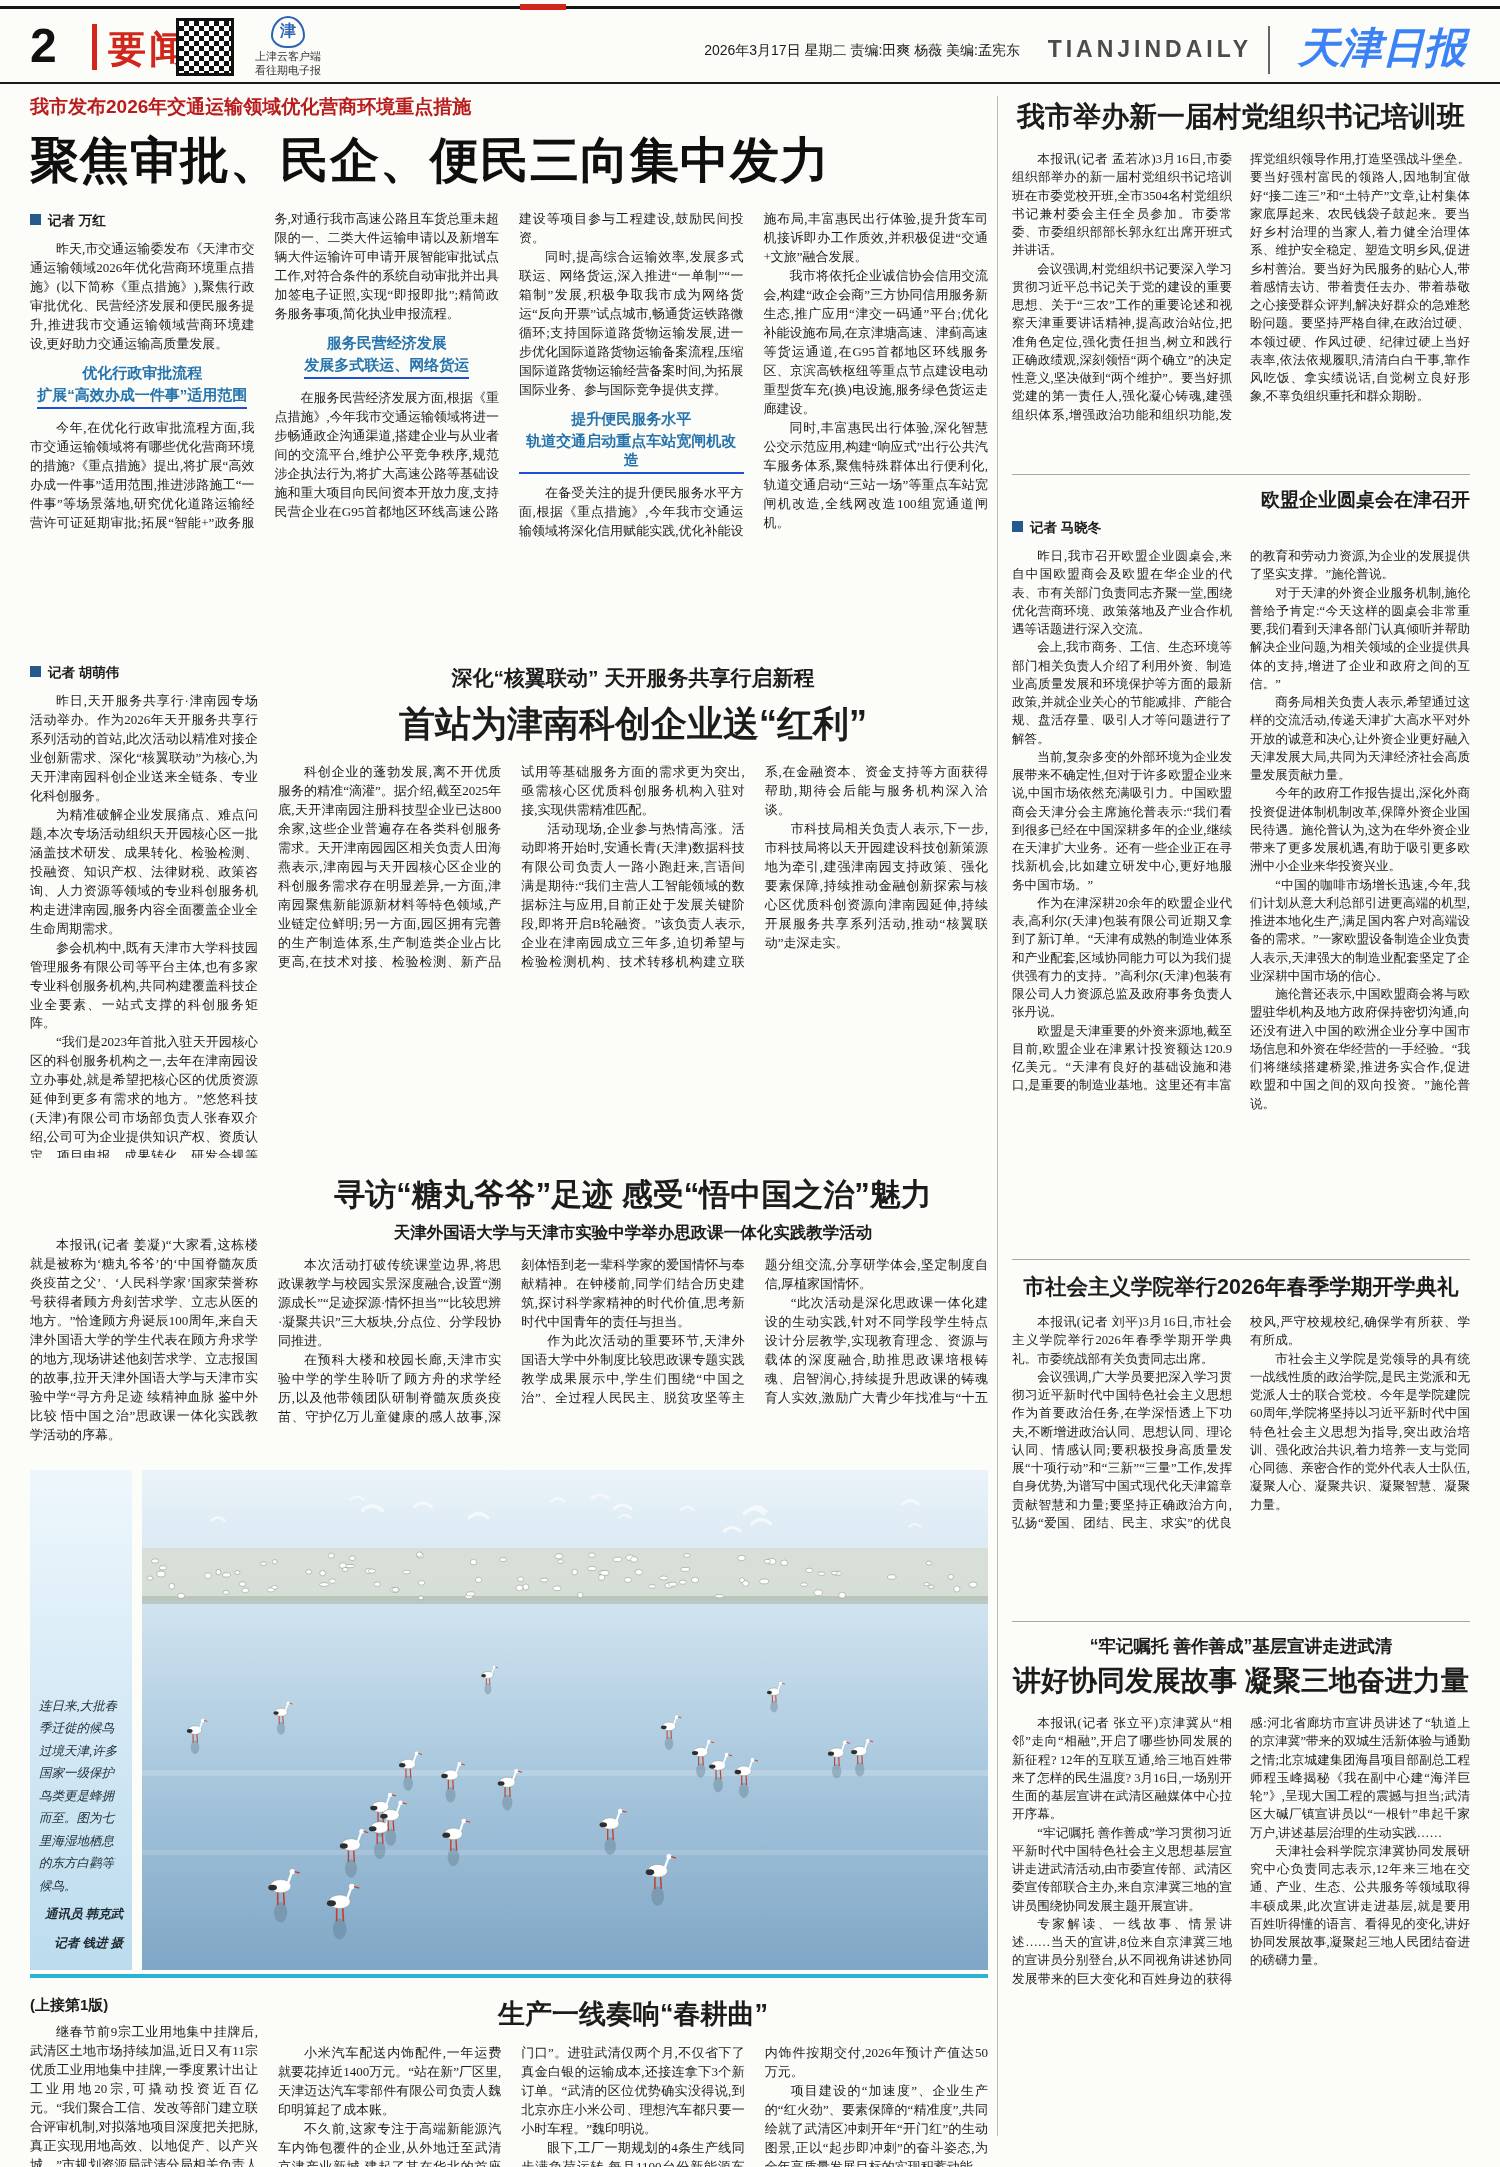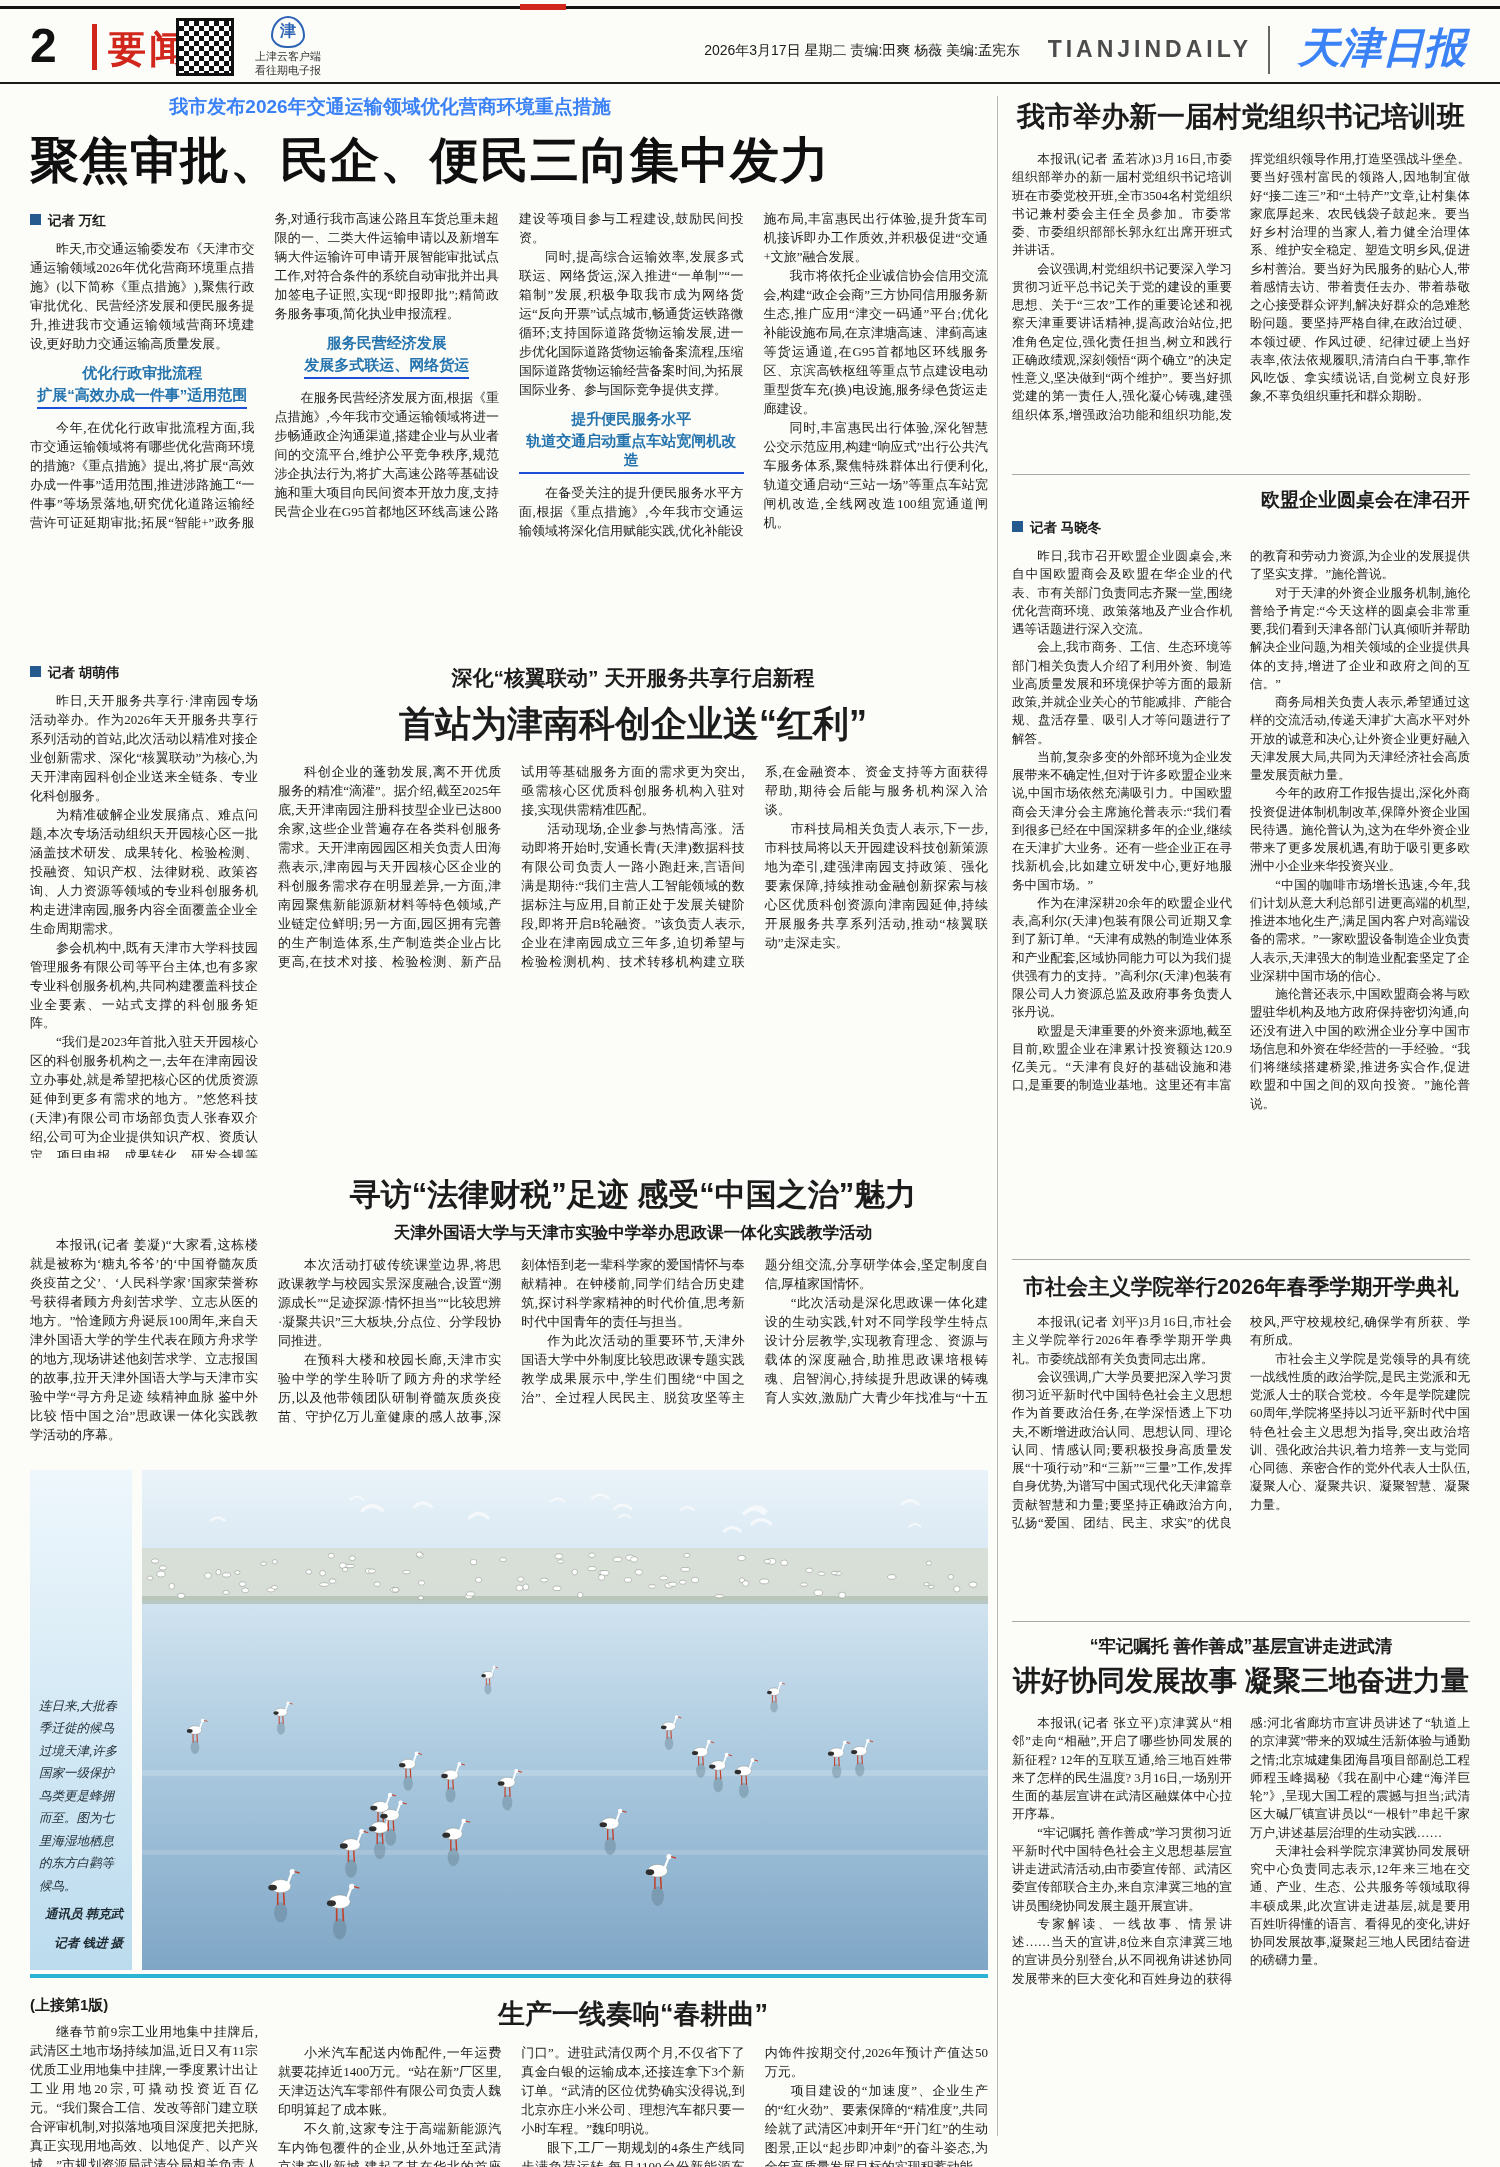--- a/index.html
+++ b/index.html
@@ -25,21 +25,21 @@
   .headrule{position:absolute;left:0;top:82px;width:100%;height:2px;background:#1a1a1a;}
   .vrule{position:absolute;left:997px;top:96px;height:2040px;width:1px;background:#b9b9b9;}
   
   p.bodyp{margin:0;text-indent:2em;text-align:justify;}
   .byline{font:bold 13.5px "Liberation Sans",sans-serif;margin:2px 0 10px;}
   .bsq{display:inline-block;width:11px;height:11px;background:#245a8d;margin-right:7px;}
   .subhead{font:bold 15px "Liberation Sans",sans-serif;color:#2574ad;text-align:center;margin:10px 0;break-inside:avoid;}
   .subhead .l2{display:inline-block;border-bottom:2px solid #1d4ed8;padding-bottom:2px;margin-top:3px;}
   
   .leftcol{position:absolute;left:30px;top:94px;width:958px;}
-  .a-kicker{width:720px;text-align:center;font:bold 19px "Liberation Sans",sans-serif;color:#3b82f6;}
+  .a-kicker{width:720px;font:bold 19px "Liberation Sans",sans-serif;color:#b91c1c;}
   .a-head{font:900 49px "Liberation Sans",sans-serif;color:#0f0f0f;letter-spacing:1px;margin:8px 0 16px;}
   .flow4{column-count:4;column-gap:20px;height:438px;overflow:hidden;font-size:13px;line-height:1.46;}
   .row{display:flex;gap:20px;margin-top:14px;}
   .bcol1{width:228px;flex:none;height:496px;overflow:hidden;font-size:13px;line-height:1.46;}
   .bright{flex:1;}
   .b-kicker{text-align:center;font:bold 21px "Liberation Sans",sans-serif;margin-top:2px;}
   .b-head{text-align:center;font:900 36px "Liberation Sans",sans-serif;margin:8px 0 14px;}
   .flow3{column-count:3;column-gap:20px;overflow:hidden;font-size:13px;line-height:1.46;}
   .hb390{height:382px;} .hb212{height:206px;} .hb180{height:176px;}
   .ccol1{width:228px;flex:none;height:288px;overflow:hidden;font-size:13px;line-height:1.46;padding-top:64px;box-sizing:border-box;}
@@ -131,21 +131,21 @@
           <p class="bodyp">市科技局相关负责人表示,下一步,市科技局将以天开园建设科技创新策源地为牵引,建强津南园支持政策、强化要素保障,持续推动金融创新探索与核心区优质科创资源向津南园延伸,持续开展服务共享系列活动,推动“核翼联动”走深走实。</p>
         </div>
       </div>
     </section>
 
     <section class="row">
       <div class="ccol1">
         <p class="bodyp">本报讯(记者 姜凝)“大家看,这栋楼就是被称为‘糖丸爷爷’的‘中国脊髓灰质炎疫苗之父’、‘人民科学家’国家荣誉称号获得者顾方舟刻苦求学、立志从医的地方。”恰逢顾方舟诞辰100周年,来自天津外国语大学的学生代表在顾方舟求学的地方,现场讲述他刻苦求学、立志报国的故事,拉开天津外国语大学与天津市实验中学“寻方舟足迹 续精神血脉 鉴中外比较 悟中国之治”思政课一体化实践教学活动的序幕。</p>
       </div>
       <div class="bright">
-        <h2 class="c-head">寻访“法律财税”足迹  感受“中国之治”魅力</h2>
+        <h2 class="c-head">寻访“糖丸爷爷”足迹  感受“悟中国之治”魅力</h2>
         <div class="c-sub">天津外国语大学与天津市实验中学举办思政课一体化实践教学活动</div>
         <div class="flow3 hb180">
           <p class="bodyp">本次活动打破传统课堂边界,将思政课教学与校园实景深度融合,设置“溯源成长”“足迹探源·情怀担当”“比较思辨·凝聚共识”三大板块,分点位、分学段协同推进。</p>
           <p class="bodyp">在预科大楼和校园长廊,天津市实验中学的学生聆听了顾方舟的求学经历,以及他带领团队研制脊髓灰质炎疫苗、守护亿万儿童健康的感人故事,深刻体悟到老一辈科学家的爱国情怀与奉献精神。在钟楼前,同学们结合历史建筑,探讨科学家精神的时代价值,思考新时代中国青年的责任与担当。</p>
           <p class="bodyp">作为此次活动的重要环节,天津外国语大学中外制度比较思政课专题实践教学成果展示中,学生们围绕“中国之治”、全过程人民民主、脱贫攻坚等主题分组交流,分享研学体会,坚定制度自信,厚植家国情怀。</p>
           <p class="bodyp">“此次活动是深化思政课一体化建设的生动实践,针对不同学段学生特点设计分层教学,实现教育理念、资源与载体的深度融合,助推思政课培根铸魂、启智润心,持续提升思政课的铸魂育人实效,激励广大青少年找准与“十五五”发展大局的切入点、结合点、着力点。”天津外国语大学负责同志表示。</p>
         </div>
       </div>
     </section>
 

